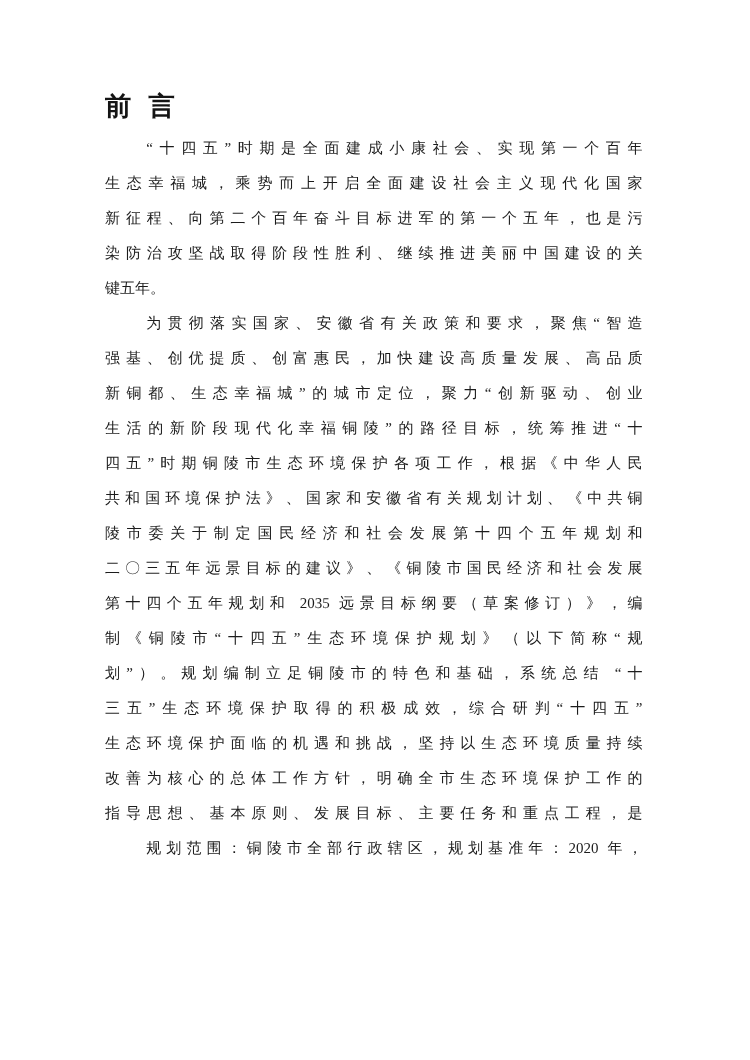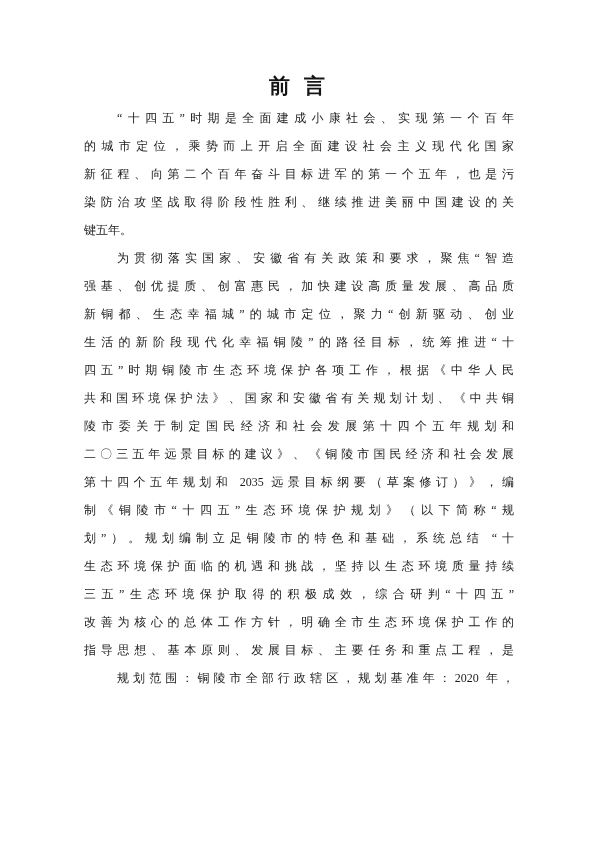--- a/index.html
+++ b/index.html
@@ -18,21 +18,21 @@
     font-family: "Liberation Serif", "DejaVu Serif", serif;
   }
   .content {
     position: absolute;
     left: 84px;
     top: 72px;
     width: 430px;
   }
   .doc-title {
     margin: 0 0 4px 0;
-    text-align: center;
+    text-align: left;
     font-family: "Liberation Sans", "DejaVu Sans", sans-serif;
     font-weight: 700;
     font-size: 21px;
     line-height: 28px;
     letter-spacing: 4px;
     color: #141414;
   }
   .line {
     font-size: 12px;
     line-height: 28px;
@@ -54,40 +54,40 @@
 </head>
 <body>
 
 <div class="page">
   <div class="content">
 
     <h1 class="doc-title">前 言</h1>
 
     <div>
       <div class="line indent">“十四五”时期是全面建成小康社会、实现第一个百年</div>
-      <div class="line">的城市定位，乘势而上开启全面建设社会主义现代化国家</div>
+      <div class="line">生态幸福城，乘势而上开启全面建设社会主义现代化国家</div>
       <div class="line">新征程、向第二个百年奋斗目标进军的第一个五年，也是污</div>
       <div class="line">染防治攻坚战取得阶段性胜利、继续推进美丽中国建设的关</div>
       <div class="line short">键五年。</div>
     </div>
 
     <div>
       <div class="line indent">为贯彻落实国家、安徽省有关政策和要求，聚焦“智造</div>
       <div class="line">强基、创优提质、创富惠民，加快建设高质量发展、高品质</div>
       <div class="line">新铜都、生态幸福城”的城市定位，聚力“创新驱动、创业</div>
       <div class="line">生活的新阶段现代化幸福铜陵”的路径目标，统筹推进“十</div>
       <div class="line">四五”时期铜陵市生态环境保护各项工作，根据《中华人民</div>
       <div class="line">共和国环境保护法》、国家和安徽省有关规划计划、《中共铜</div>
       <div class="line">陵市委关于制定国民经济和社会发展第十四个五年规划和</div>
       <div class="line">二〇三五年远景目标的建议》、《铜陵市国民经济和社会发展</div>
       <div class="line">第十四个五年规划和 2035 远景目标纲要（草案修订）》，编</div>
       <div class="line">制《铜陵市“十四五”生态环境保护规划》（以下简称“规</div>
       <div class="line">划”）。规划编制立足铜陵市的特色和基础，系统总结 “十</div>
+      <div class="line">三五”生态环境保护取得的积极成效，综合研判“十四五”</div>
       <div class="line">生态环境保护面临的机遇和挑战，坚持以生态环境质量持续</div>
-      <div class="line">三五”生态环境保护取得的积极成效，综合研判“十四五”</div>
       <div class="line">改善为核心的总体工作方针，明确全市生态环境保护工作的</div>
       <div class="line">指导思想、基本原则、发展目标、主要任务和重点工程，是</div>
     </div>
 
     <div>
       <div class="line indent">规划范围：铜陵市全部行政辖区，规划基准年：2020 年，</div>
     </div>
 
   </div>
 </div>

